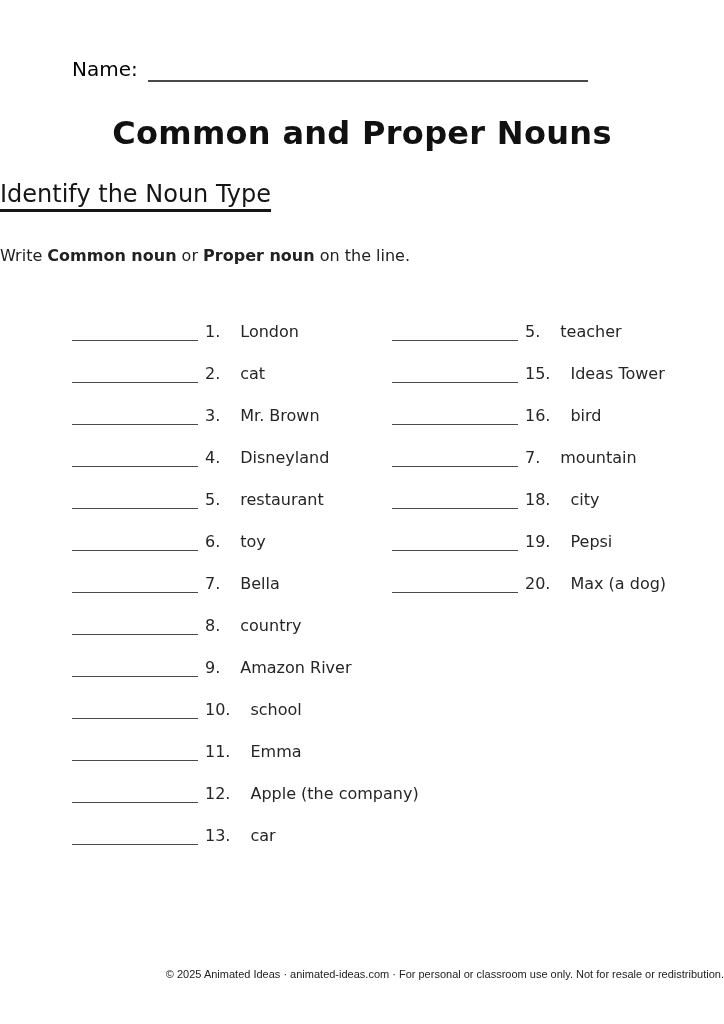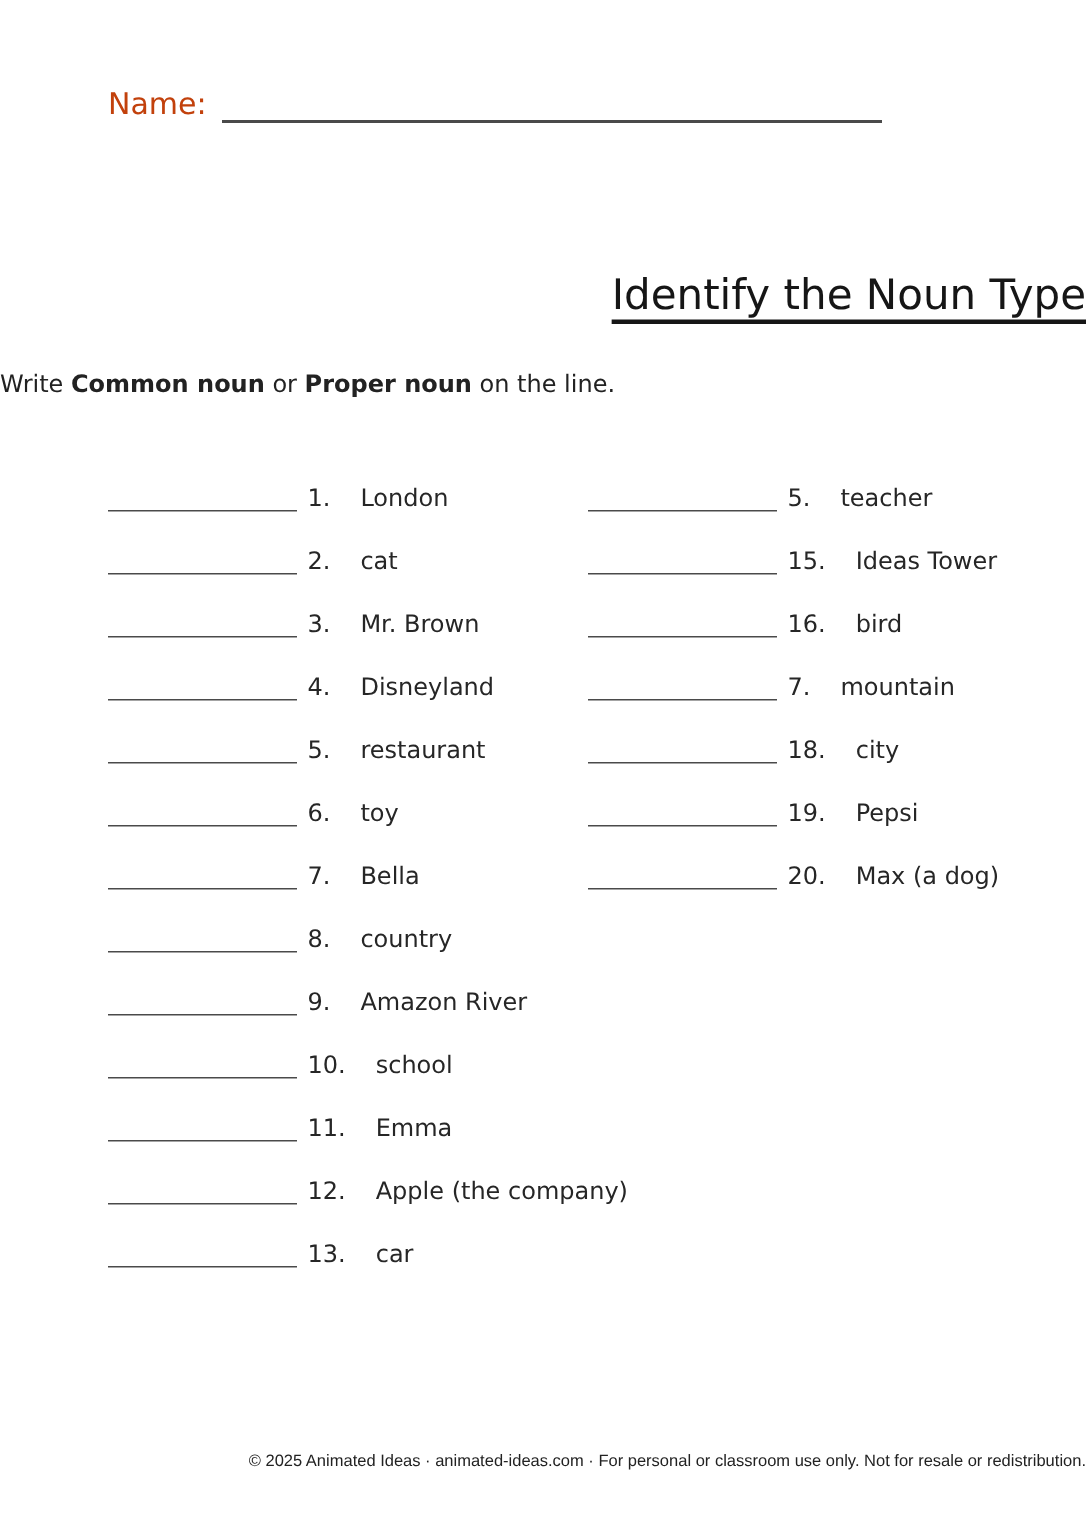--- a/index.html
+++ b/index.html
@@ -16,21 +16,21 @@
     position: absolute;
     left: 72px;
     top: 56px;
     width: 516px;
     display: flex;
     align-items: flex-end;
   }
   .name-label {
     font-size: 20px;
     line-height: 1.3;
-    color: #c2410c;
+    color: #000000;
   }
   .name-line {
     flex: 1;
     margin-left: 10px;
     border-bottom: 2px solid var(--line, #4a4a4a);
     height: 22px;
   }
   .title {
     position: absolute;
     top: 114px;
@@ -42,22 +42,22 @@
     font-weight: bold;
     letter-spacing: 0.3px;
     color: #111111;
   }
   .subtitle {
     position: absolute;
     top: 180px;
     left: 0;
     width: 100%;
     margin: 0;
-    text-align: right;
-    font-size: 28px;
+    text-align: left;
+    font-size: 24px;
     font-weight: 400;
     color: #161616;
     text-decoration: underline;
     text-decoration-thickness: 2.5px;
     text-underline-offset: 7px;
   }
   .instruction {
     position: absolute;
     top: 246px;
     left: 0;
@@ -102,20 +102,21 @@
 </head>
 <body>
 
 <div class="page">
 
   <div class="name-row">
     <span class="name-label">Name:</span>
     <span class="name-line"></span>
   </div>
 
+  <h1 class="title">Common and Proper Nouns</h1>
 
   <h2 class="subtitle">Identify the Noun Type</h2>
 
   <p class="instruction"><span>Write </span><b>Common noun</b><span> or </span><b>Proper noun</b><span> on the line.</span></p>
 
   <div class="items">
     <div class="col col-left">
   <div class="item">
     <span class="answer-line"></span>
     <span class="item-number">1.</span>

